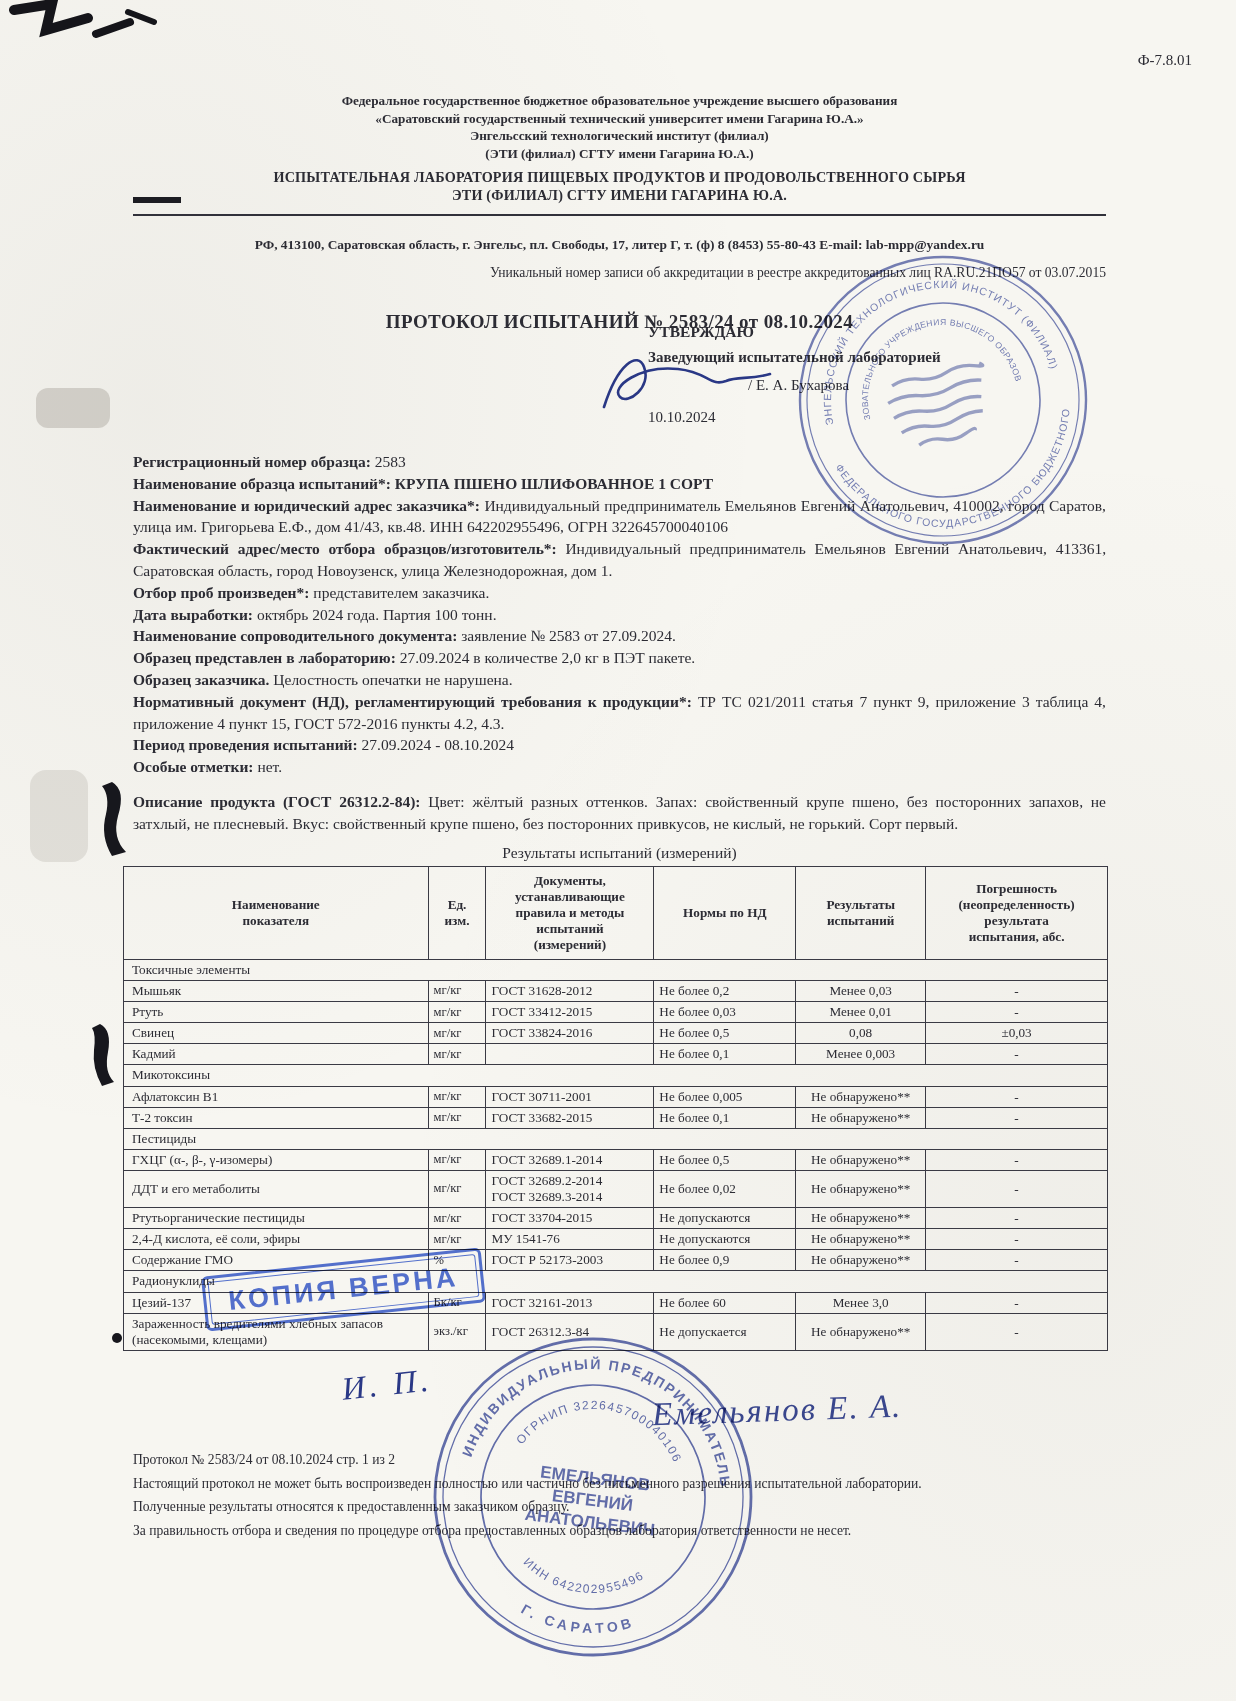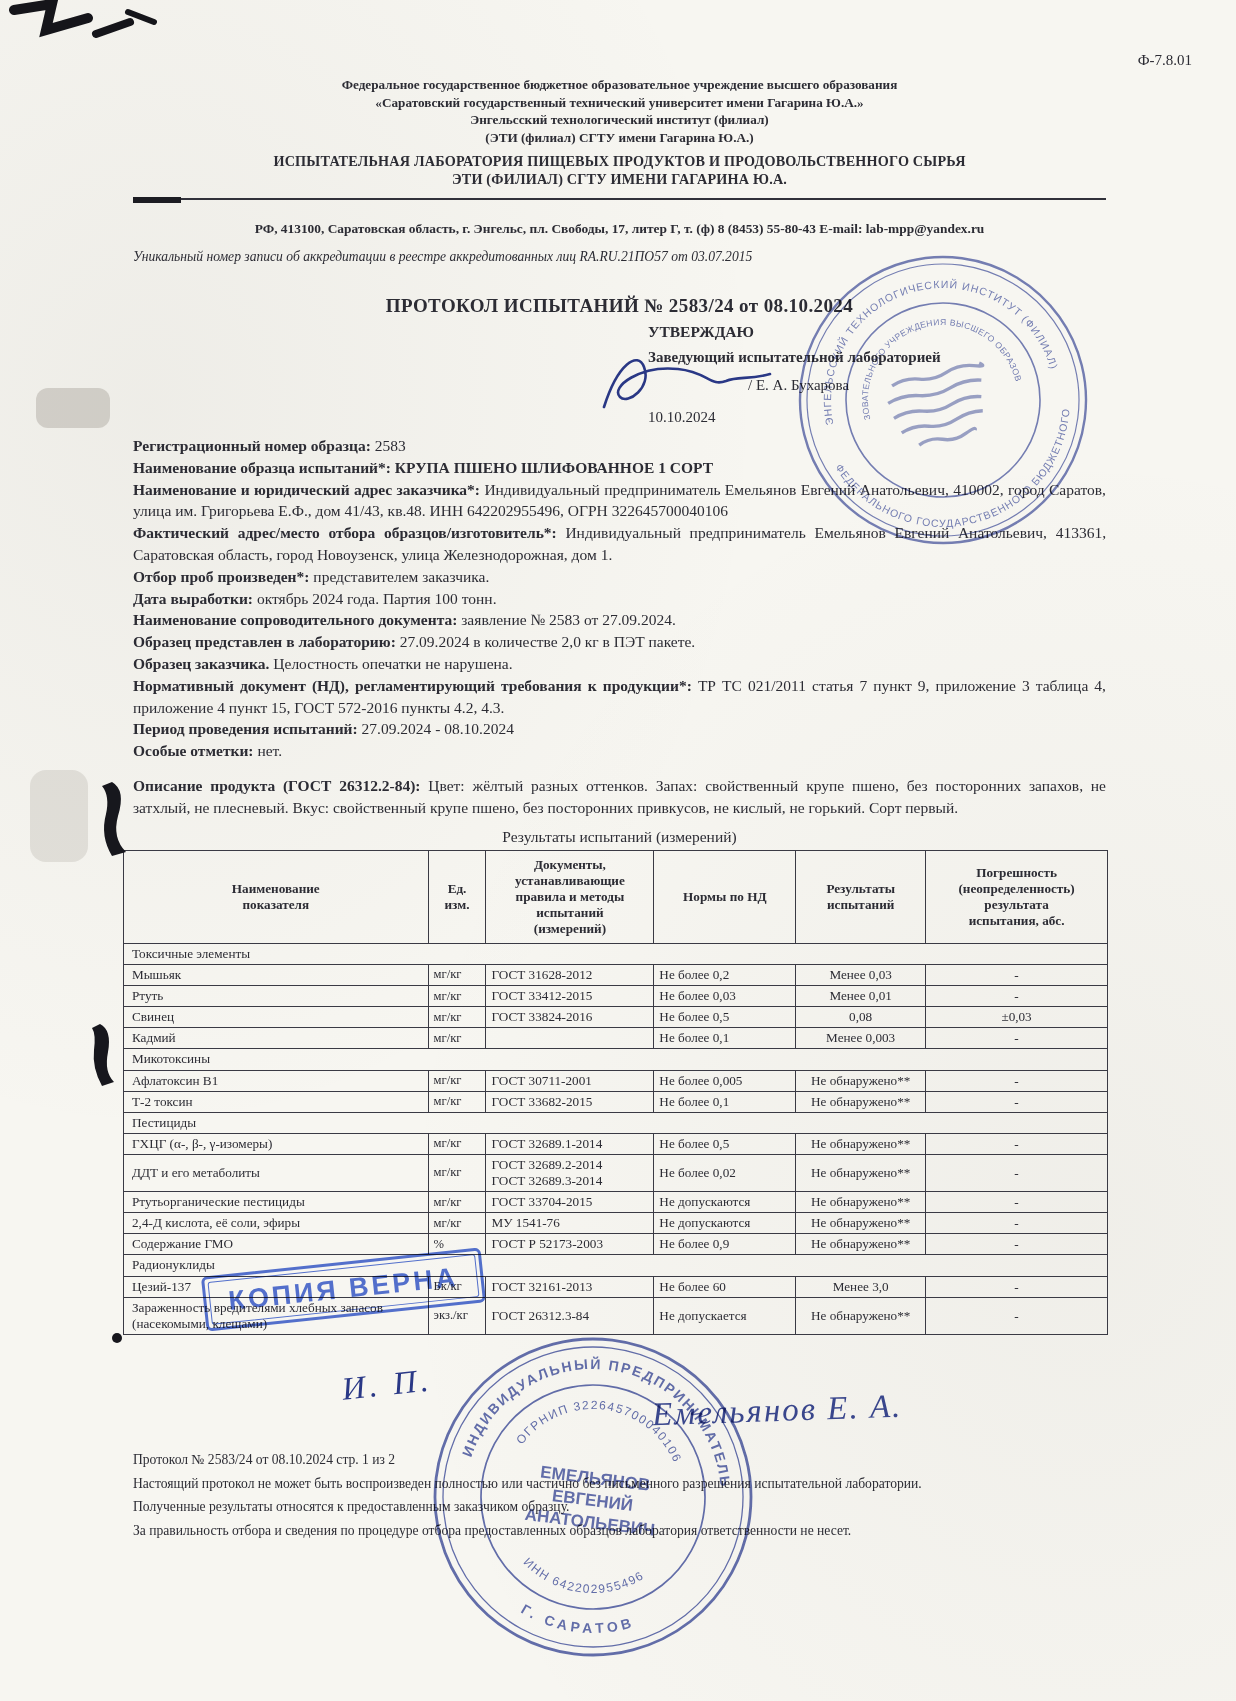--- a/index.html
+++ b/index.html
@@ -6,29 +6,29 @@
     --paper:#f7f6f1; --ink:#2c2c34; --stamp:#4a58a6; --copy:#2f54cf; --pen:#2b3a8e;
   }
   *{margin:0;padding:0;box-sizing:border-box;}
   html,body{background:#9a9a9a;}
   .page{position:relative;width:1236px;height:1701px;margin:0 auto;background:var(--paper);
         font-family:"Liberation Serif",serif;color:var(--ink);overflow:hidden;padding-left:13px;}
   .page::after{content:"";position:absolute;inset:0;pointer-events:none;
         background:
           radial-gradient(ellipse at 12% 24%, rgba(120,115,105,.07), transparent 40%),
           radial-gradient(ellipse at 88% 72%, rgba(120,115,105,.06), transparent 45%);}
-  .content{position:absolute;left:133px;top:0;width:973px;z-index:2;}
+  .content{position:absolute;left:133px;top:16px;width:973px;z-index:2;}
   .formcode{position:absolute;right:44px;top:52px;font-size:15px;z-index:2;}
   .header{padding-top:76px;}
   .org div{text-align:center;font-weight:bold;font-size:13.2px;line-height:17.5px;}
   .lab div{text-align:center;font-weight:bold;font-size:14.2px;line-height:18px;letter-spacing:.2px;}
   .lab{margin-top:6px;}
   .rule{margin-top:10px;border-top:2.5px solid #31313a;}
   .address{margin-top:21px;text-align:center;font-weight:bold;font-size:13.4px;}
-  .accred{margin-top:12px;text-align:left;font-size:13.6px;font-style:italic;}
+  .accred{margin-top:12px;text-align:right;font-size:13.6px;}
   .doc-title{margin-top:30px;text-align:center;font-size:19px;font-weight:bold;letter-spacing:.4px;}
   .approval{position:absolute;left:648px;top:322px;width:380px;font-size:15px;line-height:19px;z-index:2;}
   .approval .a1{font-weight:bold;font-size:15.5px;}
   .approval .a2{margin-top:7px;font-weight:bold;}
   .approval .a3{margin-top:9px;margin-left:100px;}
   .approval .a4{margin-top:13px;}
   .fields{margin-top:118px;}
   .field{font-size:15.5px;line-height:21.8px;text-align:justify;}
   .desc{margin-top:13px;font-size:15.5px;line-height:21.8px;text-align:justify;}
   .results-title{margin-top:9px;text-align:center;font-size:15.5px;}

